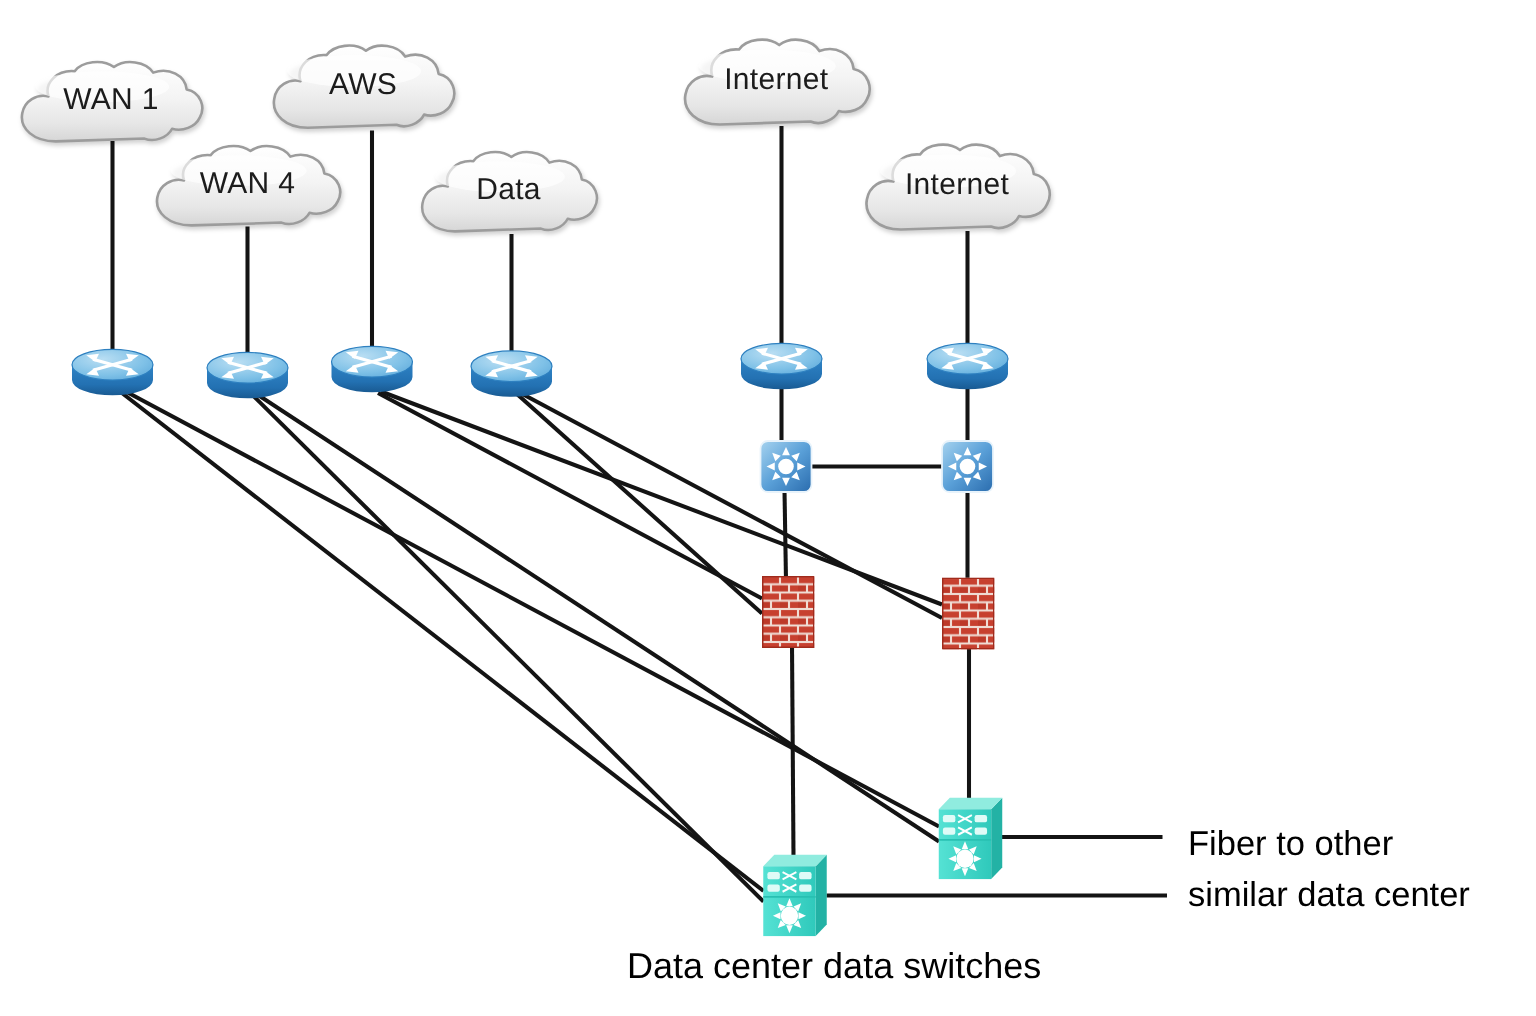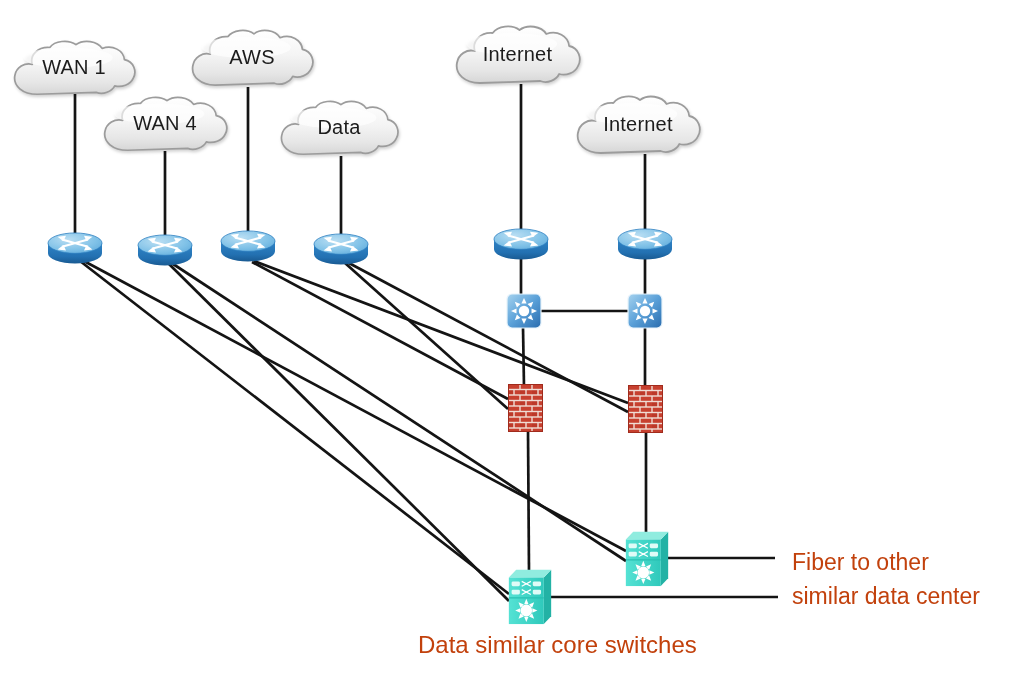--- a/index.html
+++ b/index.html
@@ -9,21 +9,21 @@
   }
   #edge-layer{position:absolute;left:0;top:0;width:1024px;height:677px;}
   #node-layer{position:absolute;left:0;top:0;width:853px;height:677px;}
   .node{position:absolute;}
   .node svg{width:100%;height:100%;display:block;}
   .node.cloud svg{filter:drop-shadow(1.5px 2px 1.5px rgba(0,0,0,0.18));}
   .cloud-label{
     position:absolute;left:50%;top:46%;transform:translate(-50%,-50%);
     font-size:20px;color:#1c1c1c;white-space:nowrap;letter-spacing:0.2px;
   }
-  .diagram-label{position:absolute;color:#c2410c;white-space:nowrap;}
+  .diagram-label{position:absolute;color:#000000;white-space:nowrap;}
   #lbl-core{left:418px;top:631px;font-size:24px;}
   #lbl-fiber1{left:792px;top:549px;font-size:23px;}
   #lbl-fiber2{left:792px;top:583px;font-size:23px;}
 </style>
 </head>
 <body>
 
 <div id="canvas">
   <svg id="edge-layer" xmlns="http://www.w3.org/2000/svg">
       <line x1="75" y1="94" x2="75" y2="236" stroke="#141414" stroke-width="2.7"></line>
@@ -74,21 +74,21 @@
               <stop offset="0.45" stop-color="#f4f4f4"></stop>
               <stop offset="0.78" stop-color="#e6e6e6"></stop>
               <stop offset="1" stop-color="#d6d6d6"></stop>
             </linearGradient>
           </defs>
           <path d="M28 58 C13 58 3 49 5 38 C6.5 29 15 24 23 26 C20 16 29 7 41 8 C46 1 60 -1 68 5 C76 -1 90 1 95 9 C106 5 117 11 118 21 C128 23 131 34 127 41 C124 48 115 51 108 49 C105 55 96 59 89 56 Z" fill="url(#cloudg)" stroke="#9c9c9c" stroke-width="1.8" stroke-linejoin="round"></path>
           <ellipse cx="60" cy="19" rx="46" ry="11" fill="#ffffff" opacity="0.65"></ellipse>
         </svg>
         <span class="cloud-label">WAN 4</span>
       </div>
-      <div class="node cloud" style="left: 188px; top: 29px; width: 128px; height: 60px;">
+      <div class="node cloud" style="left: 178px; top: 29px; width: 128px; height: 60px;">
         <svg viewBox="0 0 132 62" preserveAspectRatio="none" xmlns="http://www.w3.org/2000/svg">
           <defs>
             <linearGradient id="cloudg" x1="0" y1="0" x2="0" y2="1">
               <stop offset="0" stop-color="#ffffff"></stop>
               <stop offset="0.45" stop-color="#f4f4f4"></stop>
               <stop offset="0.78" stop-color="#e6e6e6"></stop>
               <stop offset="1" stop-color="#d6d6d6"></stop>
             </linearGradient>
           </defs>
           <path d="M28 58 C13 58 3 49 5 38 C6.5 29 15 24 23 26 C20 16 29 7 41 8 C46 1 60 -1 68 5 C76 -1 90 1 95 9 C106 5 117 11 118 21 C128 23 131 34 127 41 C124 48 115 51 108 49 C105 55 96 59 89 56 Z" fill="url(#cloudg)" stroke="#9c9c9c" stroke-width="1.8" stroke-linejoin="round"></path>
@@ -447,16 +447,16 @@
             <polygon points="21,62 18.6,56.5 23.4,56.5"></polygon>
             <polygon points="21,38 18.6,43.5 23.4,43.5"></polygon>
             <polygon points="29.5,58.5 27.3,52.9 23.9,56.3"></polygon>
             <polygon points="12.5,58.5 14.7,52.9 18.3,56.3"></polygon>
             <polygon points="12.5,41.5 14.7,47.1 18.3,43.7"></polygon>
             <polygon points="29.5,41.5 27.3,47.1 23.9,43.7"></polygon>
           </g>
         </svg>
       </div>
     </div>
-  <div class="diagram-label" id="lbl-core">Data similar core switches</div>
+  <div class="diagram-label" id="lbl-core">Data center data switches</div>
   <div class="diagram-label" id="lbl-fiber1">Fiber to other</div>
   <div class="diagram-label" id="lbl-fiber2">similar data center</div>
 </div>
 
 </body></html>

